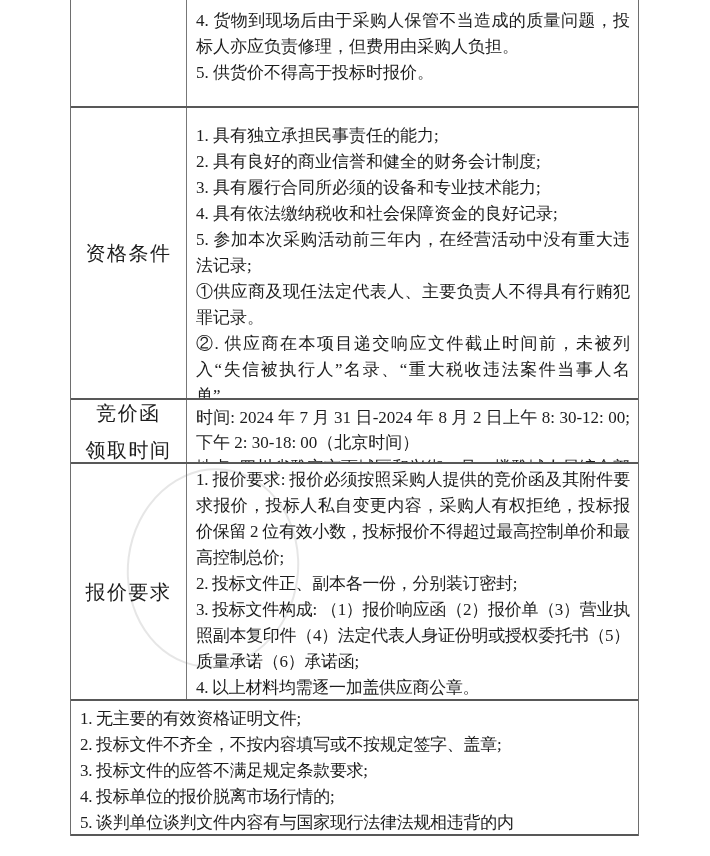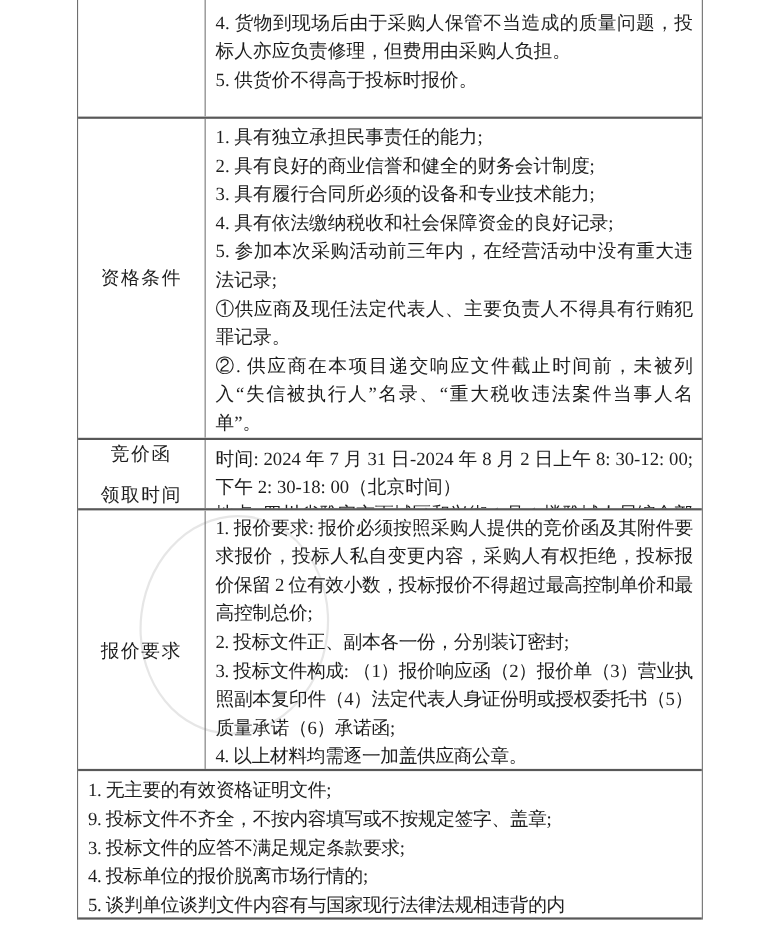--- a/index.html
+++ b/index.html
@@ -31,35 +31,35 @@
   .row-0{height:108px;}
   .row-1{height:292px;}
   .row-2{height:64px;}
   .row-3{height:237px;}
   .row-4{height:135px;}
 
   .label-cell{
     width:116px;flex:0 0 116px;box-sizing:border-box;
     border-right:1px solid #777;
     display:flex;flex-direction:column;align-items:center;justify-content:center;
-    font-size:17px;letter-spacing:1.5px;line-height:20px;
+    font-size:20px;letter-spacing:1.5px;line-height:20px;
     text-align:center;
   }
   .label-line + .label-line{margin-top:17px;}
   .row-3 .label-cell{padding-top:21px;}
 
   .content-cell{
     flex:1;box-sizing:border-box;
     padding:2px 8px 0 9px;
     font-size:17px;line-height:26px;
     text-align:justify;
   }
   .para{margin:0;}
   .row-0 .content-cell{padding-top:8px;}
-  .row-1 .content-cell{padding-top:4px;}
+  .row-1 .content-cell{padding-top:15px;}
   .row-2 .content-cell{padding-top:5px;line-height:25px;}
   .row-3 .content-cell{padding-top:3px;font-weight:normal;letter-spacing:-0.3px;}
   .row-4 .content-cell{padding-top:5px;letter-spacing:-0.3px;}
 </style>
 </head>
 <body>
 
 <div class="page">
   <div class="stamp"></div>
   <div class="table" id="table">
@@ -105,20 +105,20 @@
           <div class="para">1. 报价要求: 报价必须按照采购人提供的竞价函及其附件要求报价，投标人私自变更内容，采购人有权拒绝，投标报价保留 2 位有效小数，投标报价不得超过最高控制单价和最高控制总价;</div>
           <div class="para">2. 投标文件正、副本各一份，分别装订密封;</div>
           <div class="para">3. 投标文件构成: （1）报价响应函（2）报价单（3）营业执照副本复印件（4）法定代表人身证份明或授权委托书（5）质量承诺（6）承诺函;</div>
           <div class="para">4. 以上材料均需逐一加盖供应商公章。</div>
         </div>
   </div>
 
   <div class="row row-4">
     <div class="content-cell">
           <div class="para">1. 无主要的有效资格证明文件;</div>
-          <div class="para">9. 投标文件不齐全，不按内容填写或不按规定签字、盖章;</div>
+          <div class="para">2. 投标文件不齐全，不按内容填写或不按规定签字、盖章;</div>
           <div class="para">3. 投标文件的应答不满足规定条款要求;</div>
           <div class="para">4. 投标单位的报价脱离市场行情的;</div>
           <div class="para">5. 谈判单位谈判文件内容有与国家现行法律法规相违背的内</div>
         </div>
   </div>
 </div>
 </div>
 
 </body></html>

